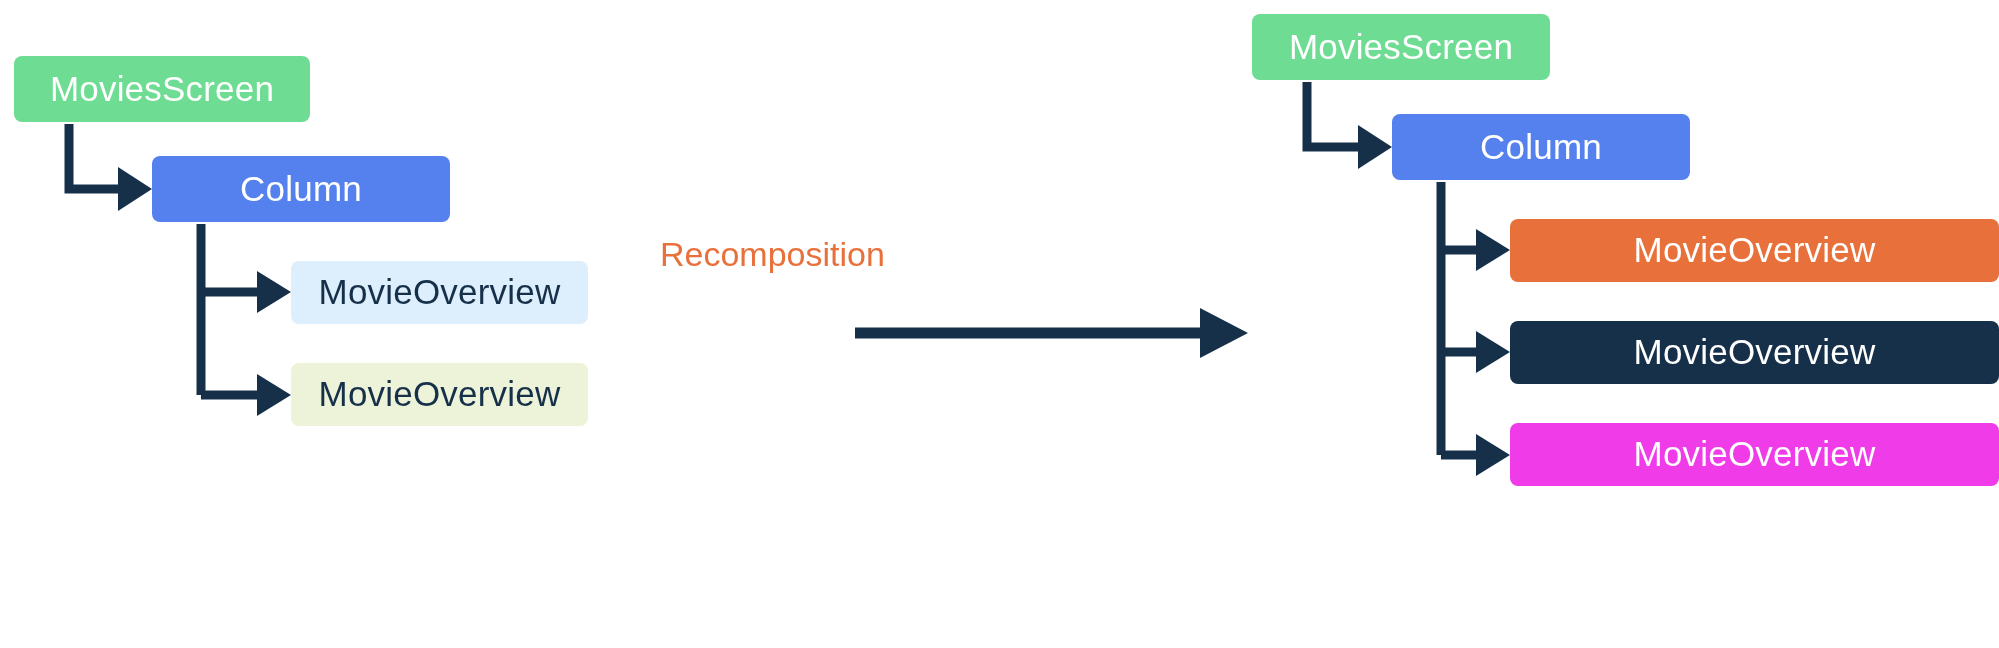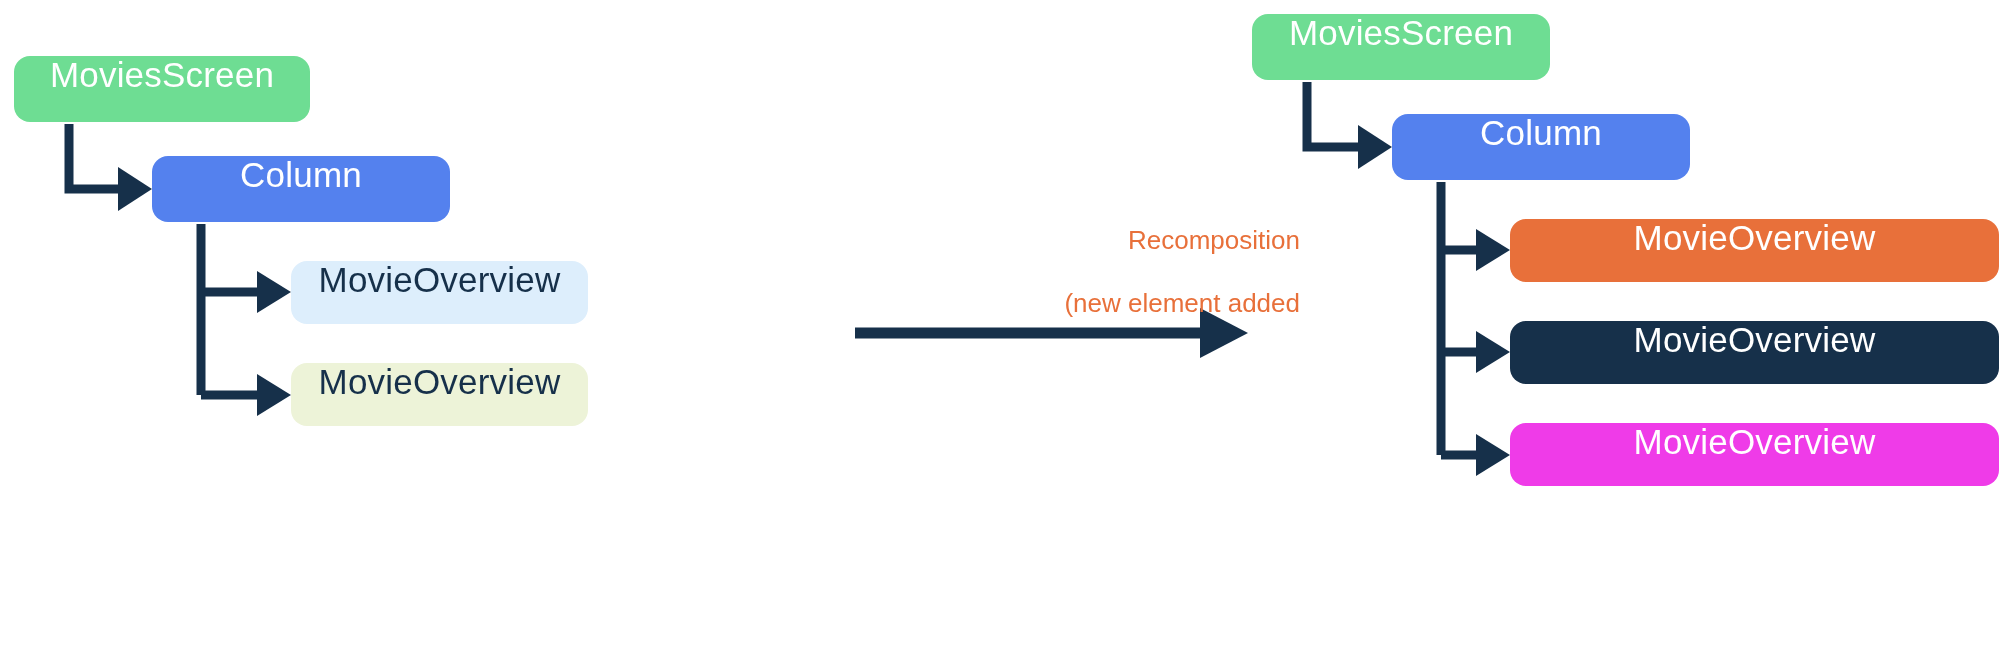--- a/index.html
+++ b/index.html
@@ -13,43 +13,44 @@
   }
   #canvas {
     position: relative;
     width: 1999px;
     height: 648px;
     background: #ffffff;
     overflow: hidden;
   }
   .node {
     position: absolute;
-    border-radius: 16px;
+    border-radius: 8px;
     display: flex;
+    align-items: center;
     justify-content: center;
     box-sizing: border-box;
     font-size: 35px;
     line-height: 1.1;
     letter-spacing: 0.2px;
     white-space: nowrap;
     font-family: "Liberation Sans", sans-serif;
   }
   .connector-svg {
     position: absolute;
     left: 0;
     top: 0;
     width: 1999px;
     height: 648px;
     pointer-events: none;
     overflow: visible;
   }
   .center-label {
     position: absolute;
-    text-align: right;
-    font-size: 26px;
+    text-align: left;
+    font-size: 34px;
     line-height: 1.22;
     font-family: "Liberation Sans", sans-serif;
     white-space: pre-line;
   }
 </style>
 </head>
 <body>
 
 <div id="canvas">
 
@@ -103,21 +104,20 @@
   <div class="node" style="left:291px; top:261px; width:297px; height:63px; background:#ddeefc; color:#16304a;">
     <span>MovieOverview</span>
   </div>
 
   <div class="node" style="left:291px; top:363px; width:297px; height:63px; background:#edf3d8; color:#16304a;">
     <span>MovieOverview</span>
   </div>
 
   <div class="center-label" style="left:660px; top:193px; width:640px; color:#e8703a;">
     <div>Recomposition</div>
-    <div>(new element added</div>
   </div>
 
   <div class="node" style="left:1252px; top:14px; width:298px; height:66px; background:#6edd93; color:#ffffff;">
     <span>MoviesScreen</span>
   </div>
 
   <div class="node" style="left:1392px; top:114px; width:298px; height:66px; background:#5481ee; color:#ffffff;">
     <span>Column</span>
   </div>
 

